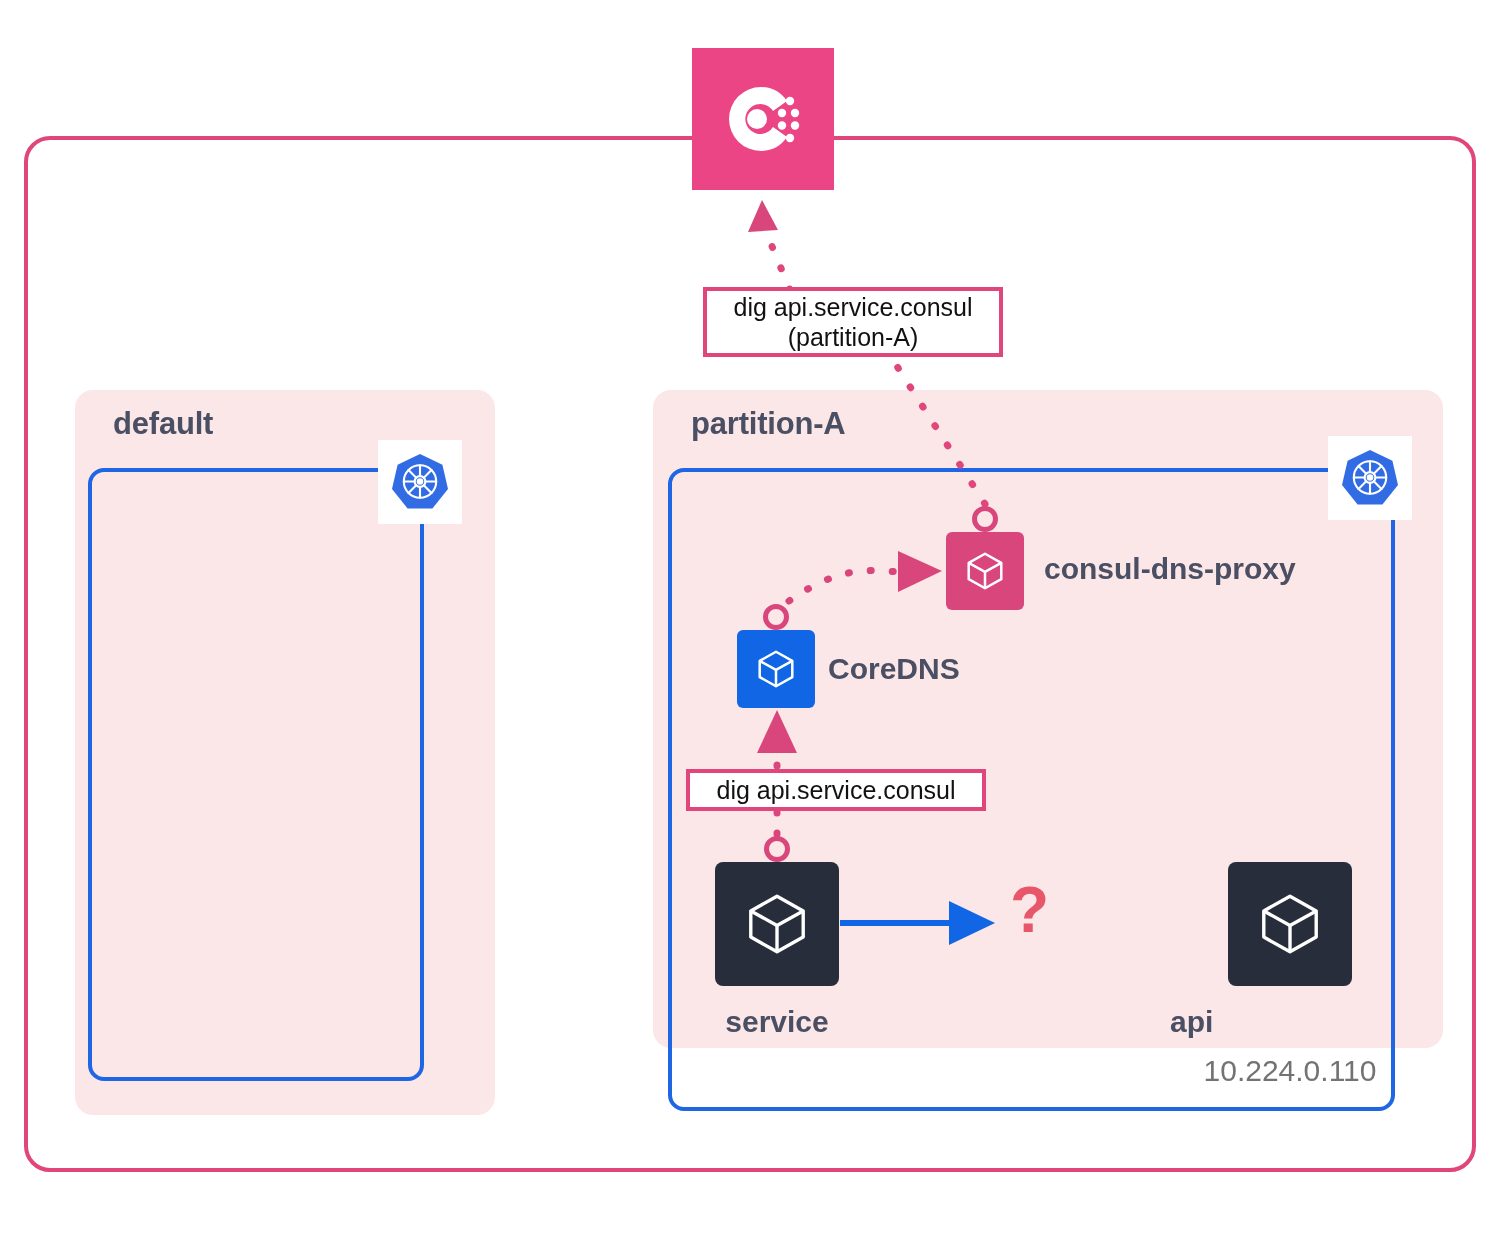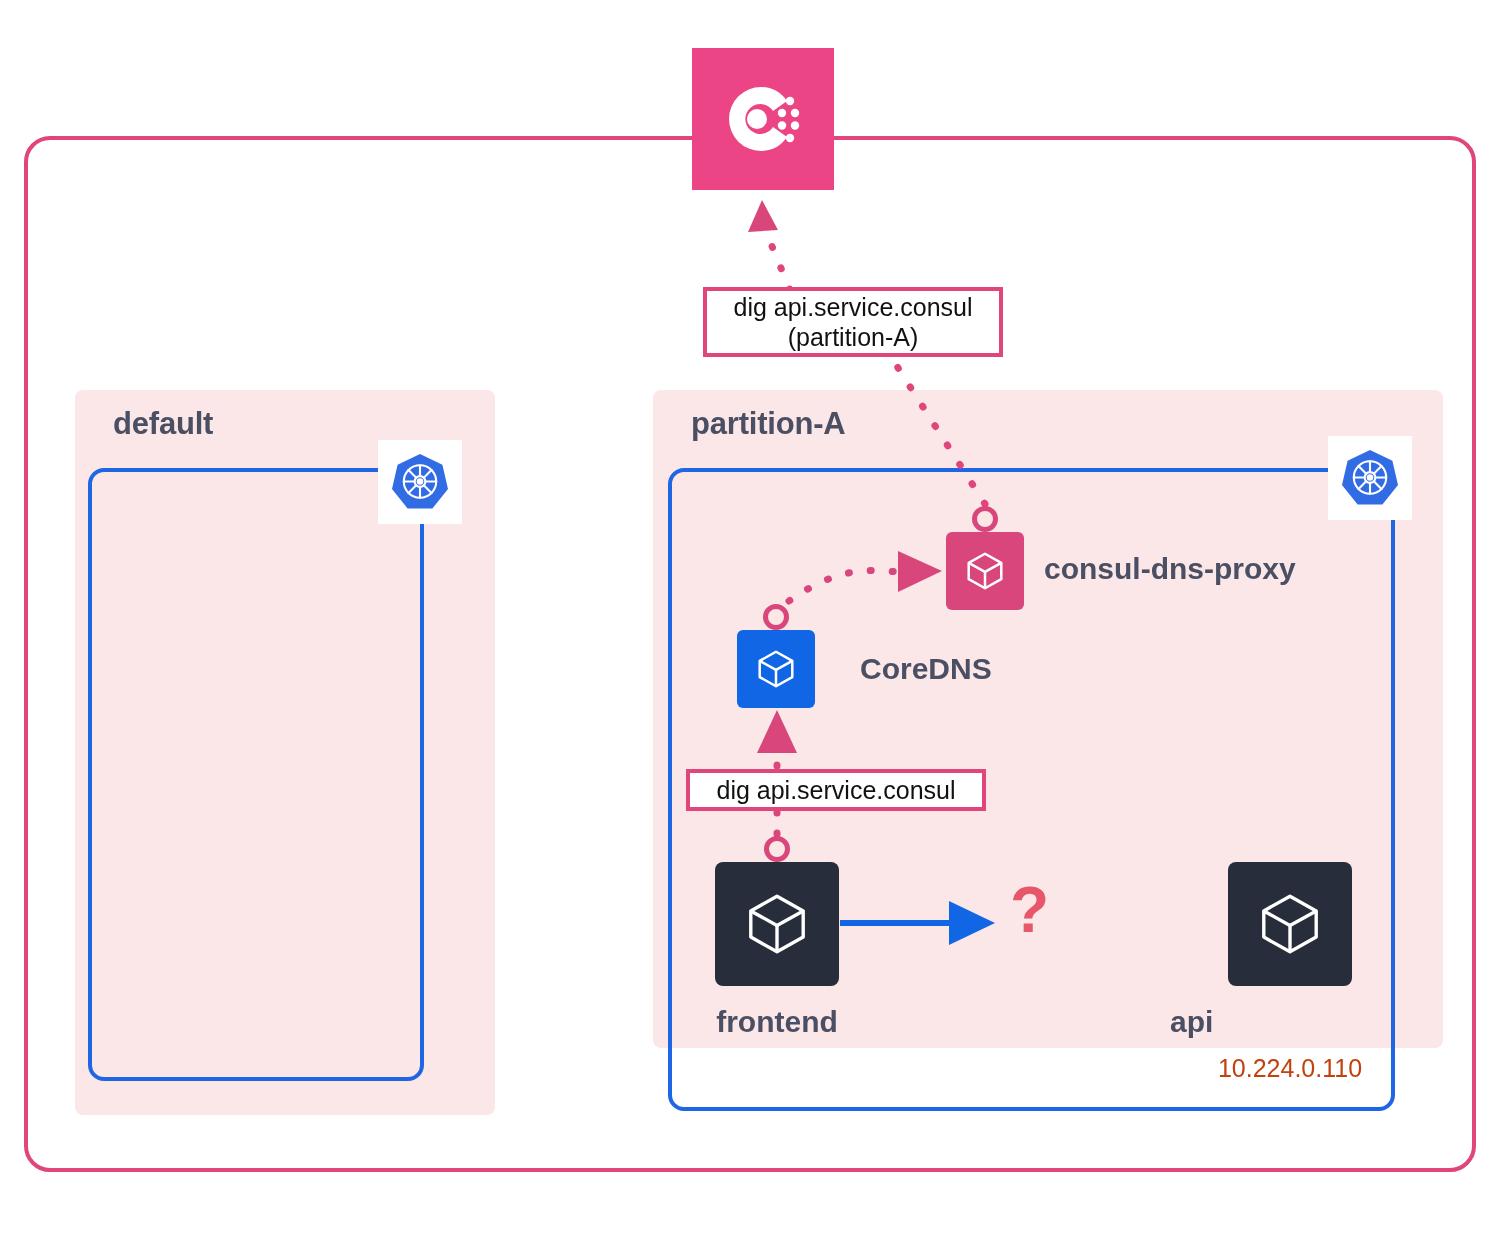--- a/index.html
+++ b/index.html
@@ -28,21 +28,21 @@
     border: 4px solid #e0457b;
     border-radius: 26px;
     box-sizing: border-box;
     background: transparent;
   }
 
   
   .partition {
     position: absolute;
     background: #fbe7e7;
-    border-radius: 8px;
+    border-radius: 18px;
     box-sizing: border-box;
   }
   #partition-default { left: 75px;  top: 390px; width: 420px;  height: 725px; }
   #partition-a       { left: 653px; top: 390px; width: 790px;  height: 658px; }
 
   .partition-title {
     position: absolute;
     top: 16px;
     left: 38px;
     font-size: 31px;
@@ -116,28 +116,28 @@
   }
   .node-label-inline {
     position: absolute;
     font-size: 30px;
     font-weight: bold;
     color: #4b4f64;
     white-space: nowrap;
     text-align: right;
   }
   #label-dnsproxy { left: 1044px; top: 552px; }
-  #label-coredns  { left: 860px;  top: 652px; }
+  #label-coredns  { left: 828px;  top: 652px; }
   #label-frontend { left: 697px;  top: 1005px; width: 160px; text-align: center; }
   #label-api      { left: 1170px; top: 1005px; width: 160px; }
 
   .node-subtext {
     position: absolute;
-    font-size: 25px;
-    color: #c2410c;
+    font-size: 30px;
+    color: #737373;
     white-space: nowrap;
     text-align: center;
   }
   #subtext-api { left: 1190px; top: 1054px; width: 200px; }
 
   
   .cmd-box {
     position: absolute;
     background: #ffffff;
     border: 4px solid #e0457b;
@@ -308,21 +308,21 @@
   <div class="node-label-inline" id="label-coredns">CoreDNS</div>
 
   <div class="connector-ring" id="ring-frontend"></div>
   <div class="node node-dark" id="node-frontend">
     <svg width="74" height="74" viewBox="0 0 48 48" aria-hidden="true">
       <path d="M24 6 L41 15.5 L41 32.5 L24 42 L7 32.5 L7 15.5 Z" fill="none" stroke="#ffffff" stroke-width="2.2" stroke-linejoin="round"></path>
       <path d="M7 15.5 L24 25 L41 15.5" fill="none" stroke="#ffffff" stroke-width="2.2" stroke-linejoin="round"></path>
       <path d="M24 25 L24 42" fill="none" stroke="#ffffff" stroke-width="2.2" stroke-linejoin="round"></path>
     </svg>
   </div>
-  <div class="node-label" id="label-frontend">frontend</div>
+  <div class="node-label" id="label-frontend">service</div>
 
   <div class="node node-dark" id="node-api">
     <svg width="74" height="74" viewBox="0 0 48 48" aria-hidden="true">
       <path d="M24 6 L41 15.5 L41 32.5 L24 42 L7 32.5 L7 15.5 Z" fill="none" stroke="#ffffff" stroke-width="2.2" stroke-linejoin="round"></path>
       <path d="M7 15.5 L24 25 L41 15.5" fill="none" stroke="#ffffff" stroke-width="2.2" stroke-linejoin="round"></path>
       <path d="M24 25 L24 42" fill="none" stroke="#ffffff" stroke-width="2.2" stroke-linejoin="round"></path>
     </svg>
   </div>
   <div class="node-label" id="label-api">api</div>
   <div class="node-subtext" id="subtext-api">10.224.0.110</div>

